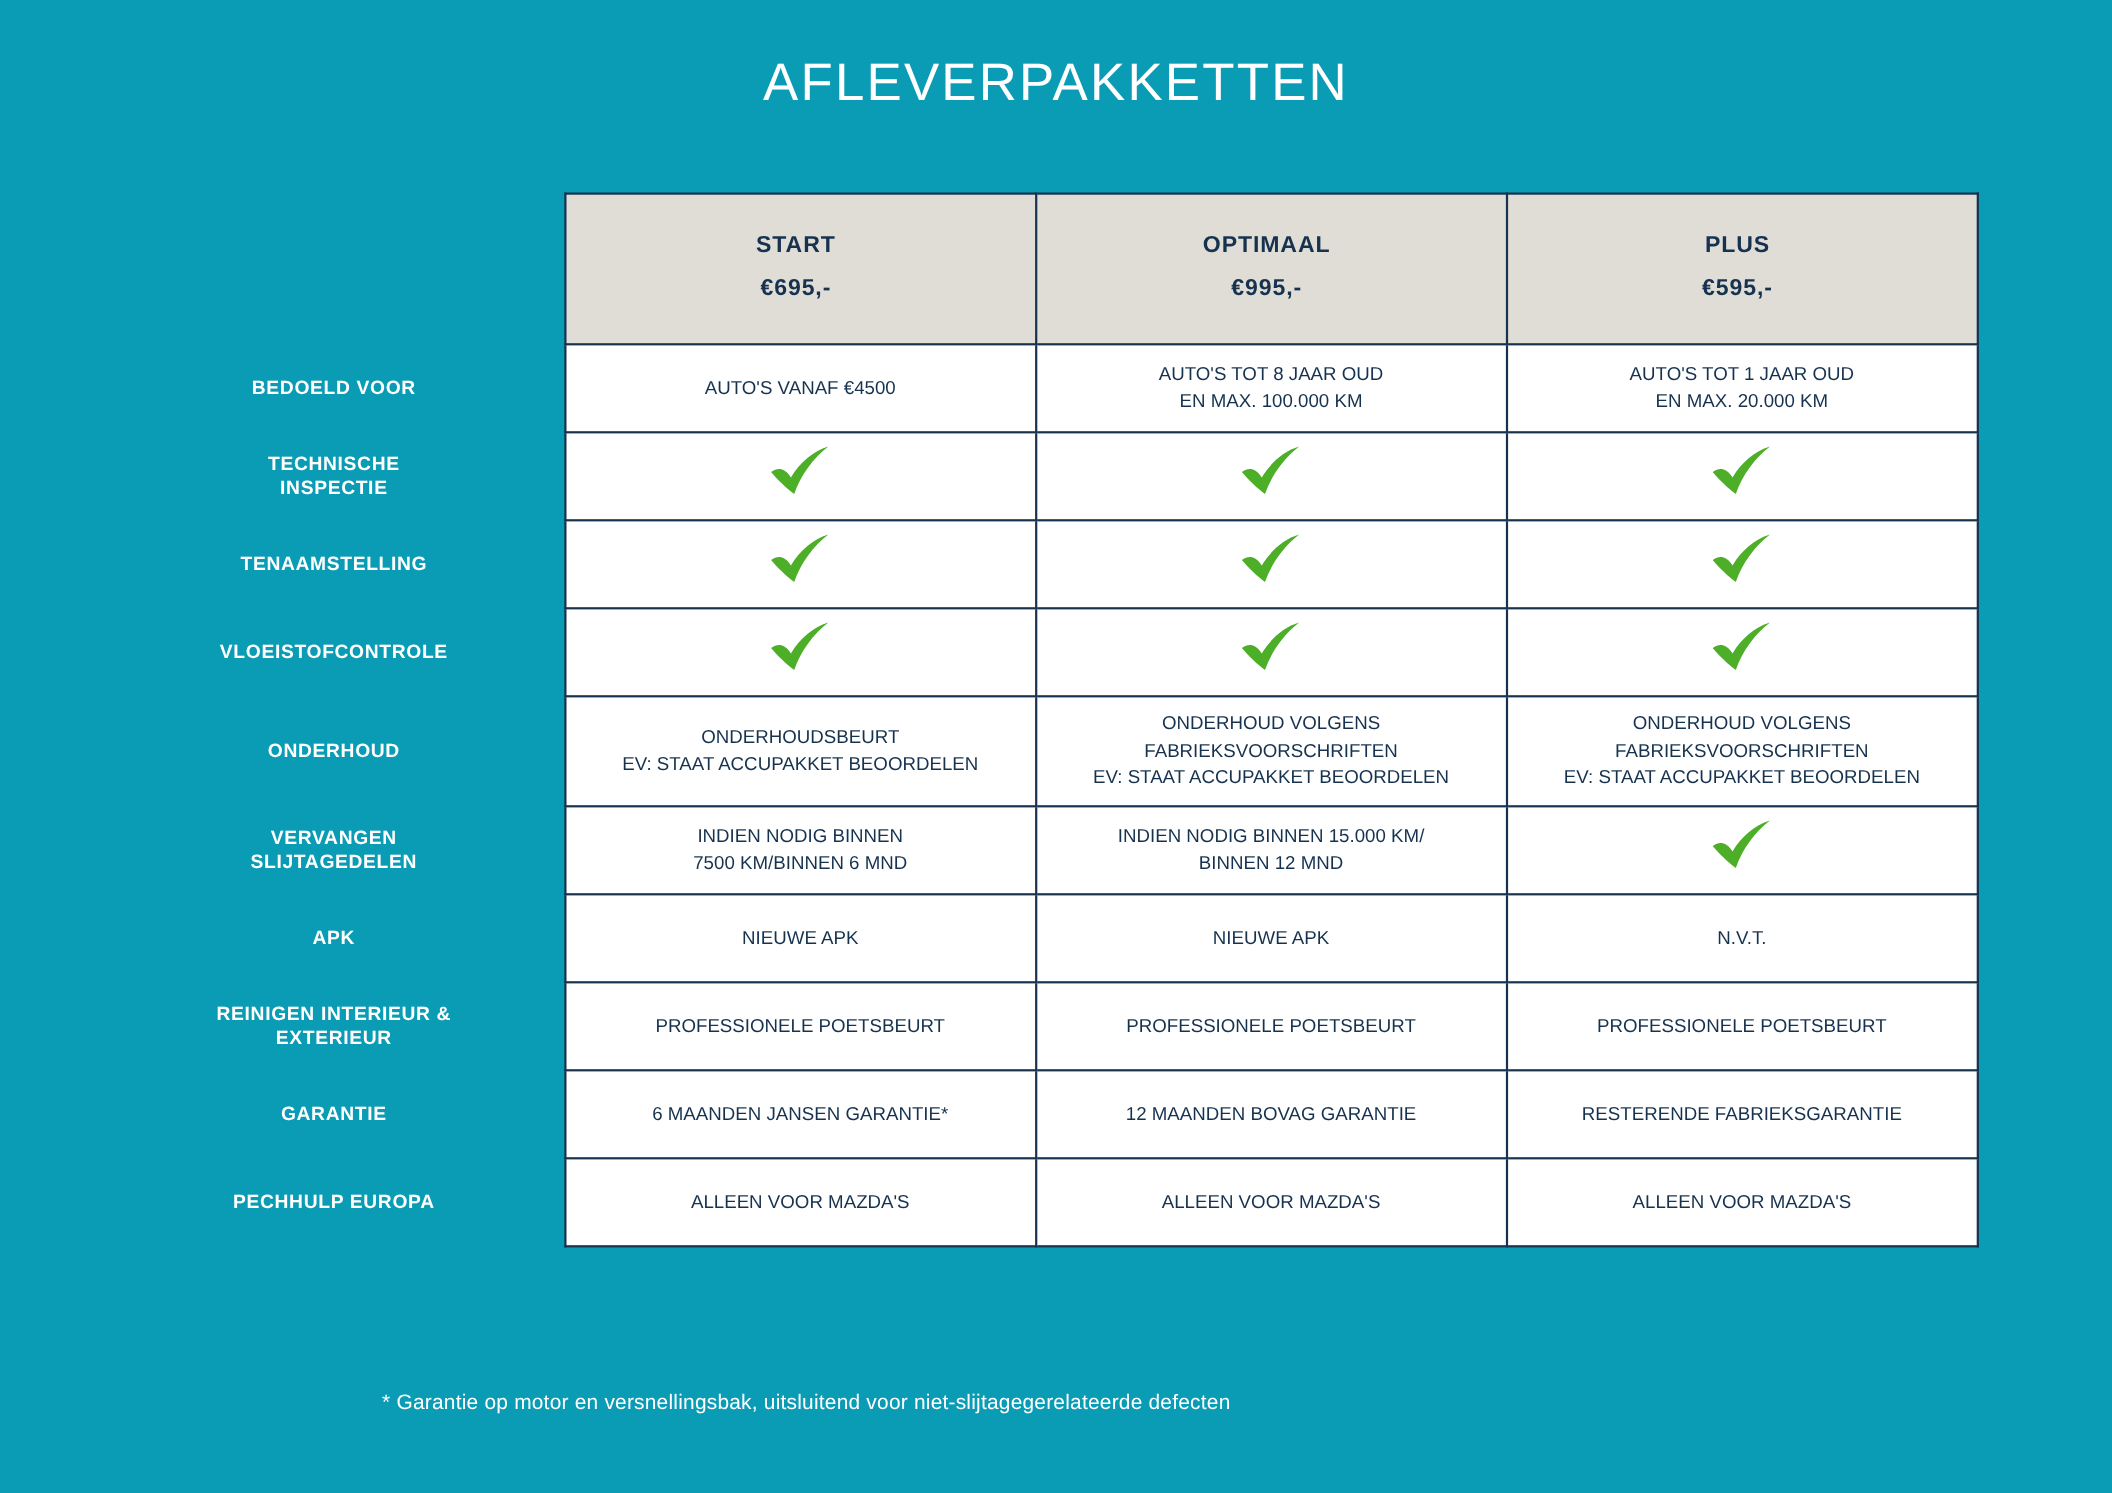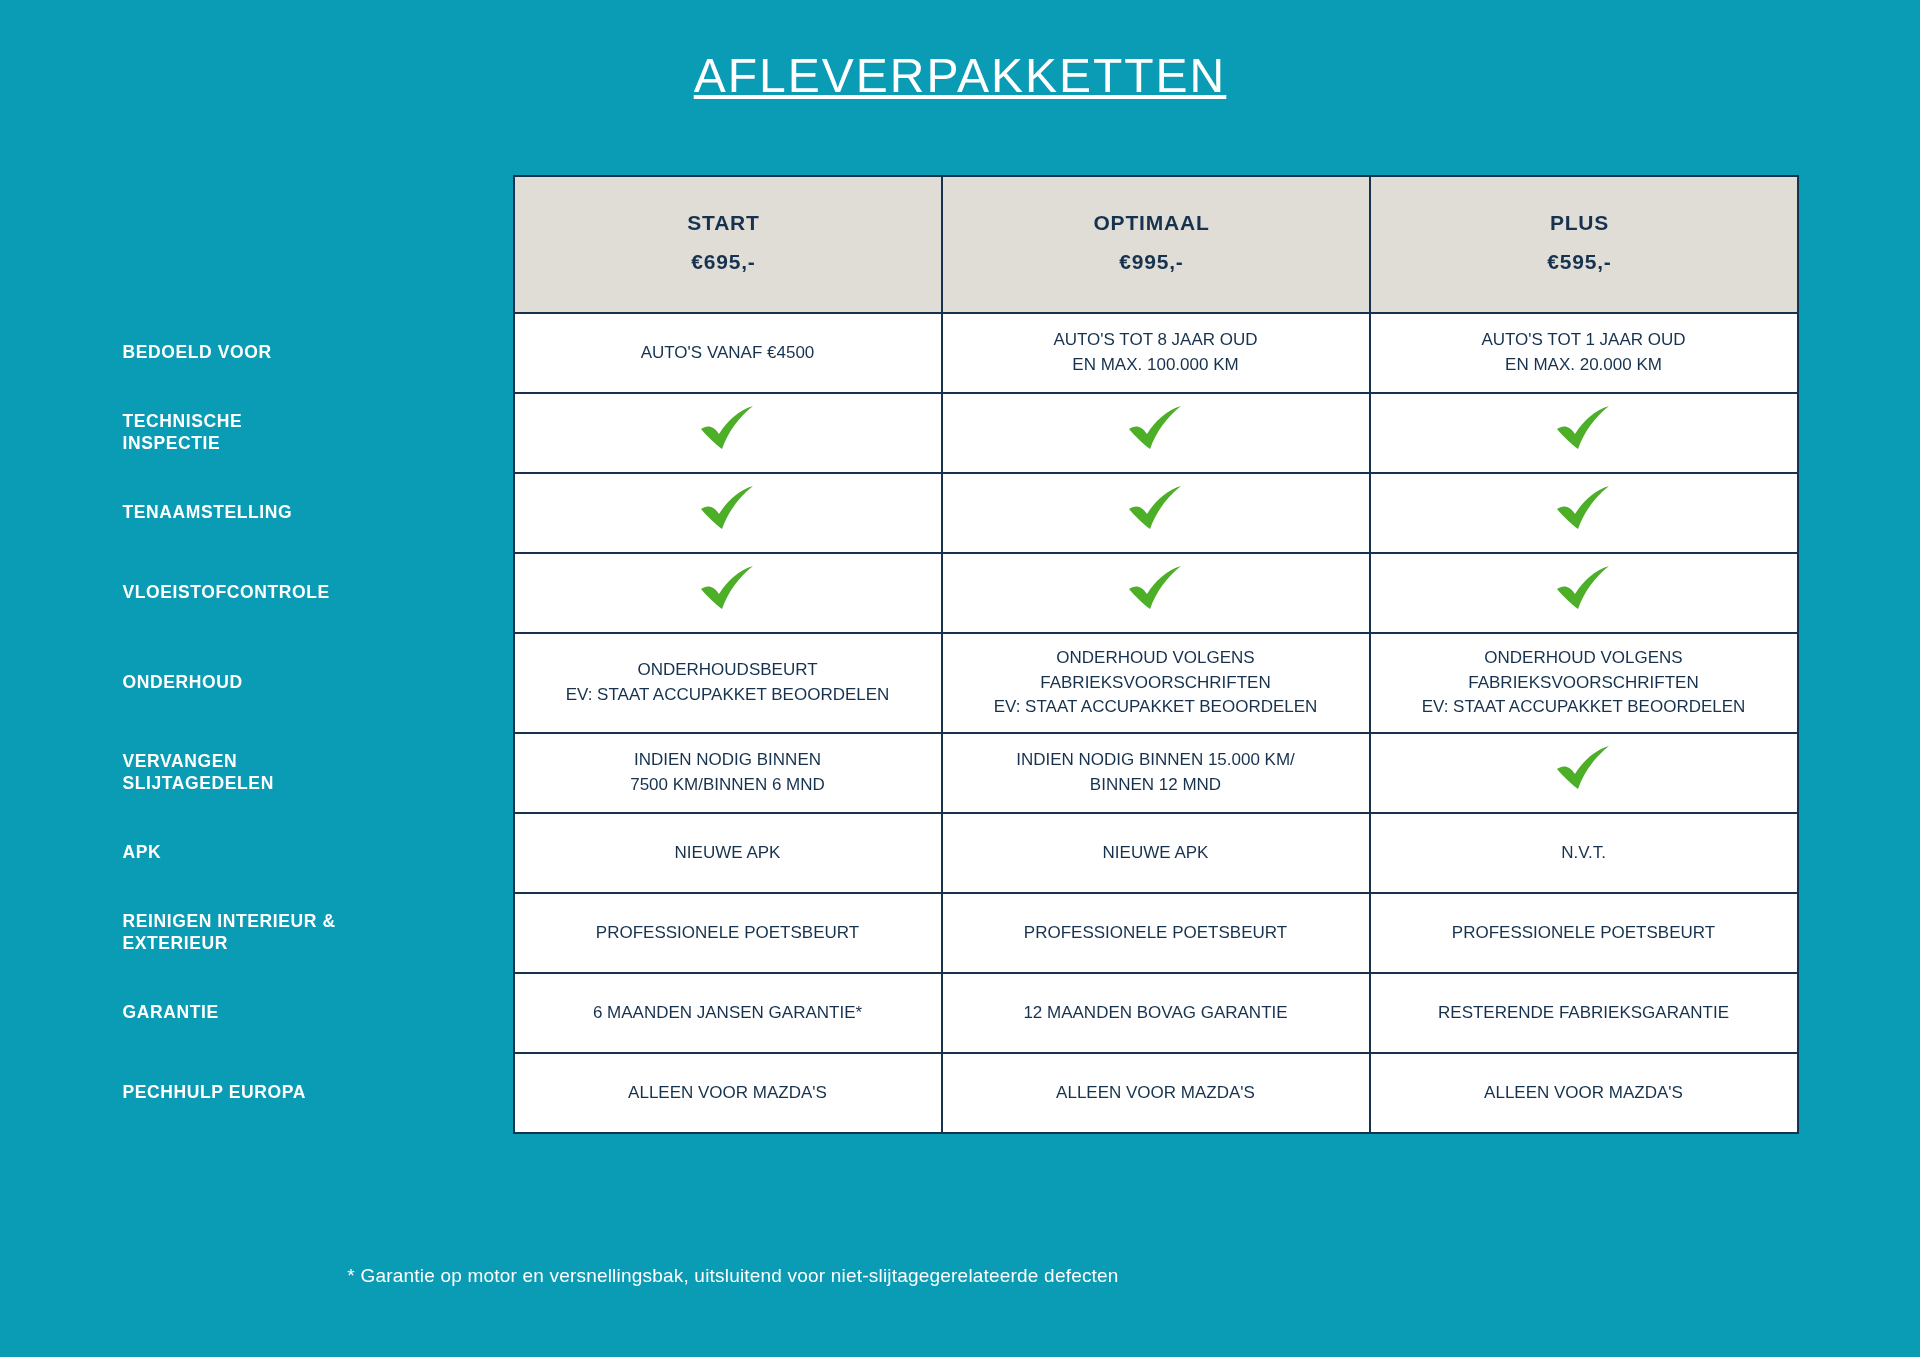--- a/index.html
+++ b/index.html
@@ -21,39 +21,38 @@
   }
   .title {
     text-align: center;
     color: #ffffff;
     font-size: 48px;
     letter-spacing: 2px;
     font-weight: 400;
     margin: 0;
     padding-top: 48px;
     font-family: "Liberation Sans", sans-serif;
-    text-decoration: underline;
   }
   .table-wrap {
     position: absolute;
     left: 0;
     top: 175px;
     width: 1920px;
   }
   table.pkg {
     border-collapse: collapse;
     margin: 0 auto;
     table-layout: fixed;
     width: 1280px;
   }
   table.pkg col.rowlabel { width: 392px; }
   table.pkg col.pkgcol { width: 428px; }
 
   .rowhead {
-    text-align: left;
+    text-align: center;
     color: #ffffff;
     font-weight: bold;
     font-size: 17.5px;
     letter-spacing: 0.6px;
     padding-right: 28px;
     border: none;
     background: transparent;
     line-height: 1.25;
     vertical-align: middle;
   }

